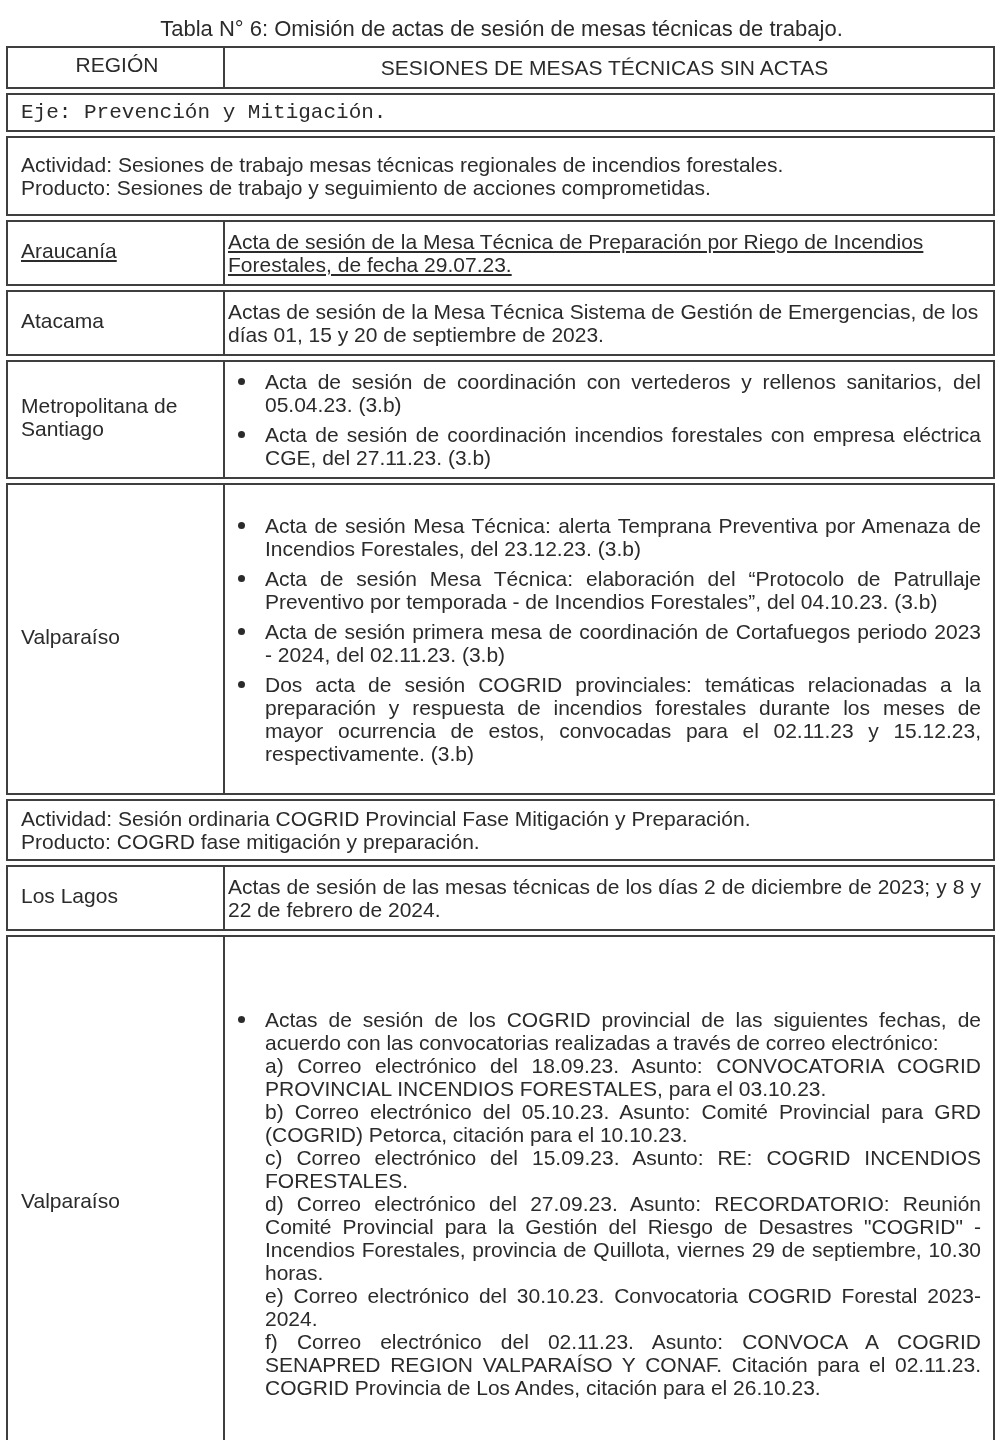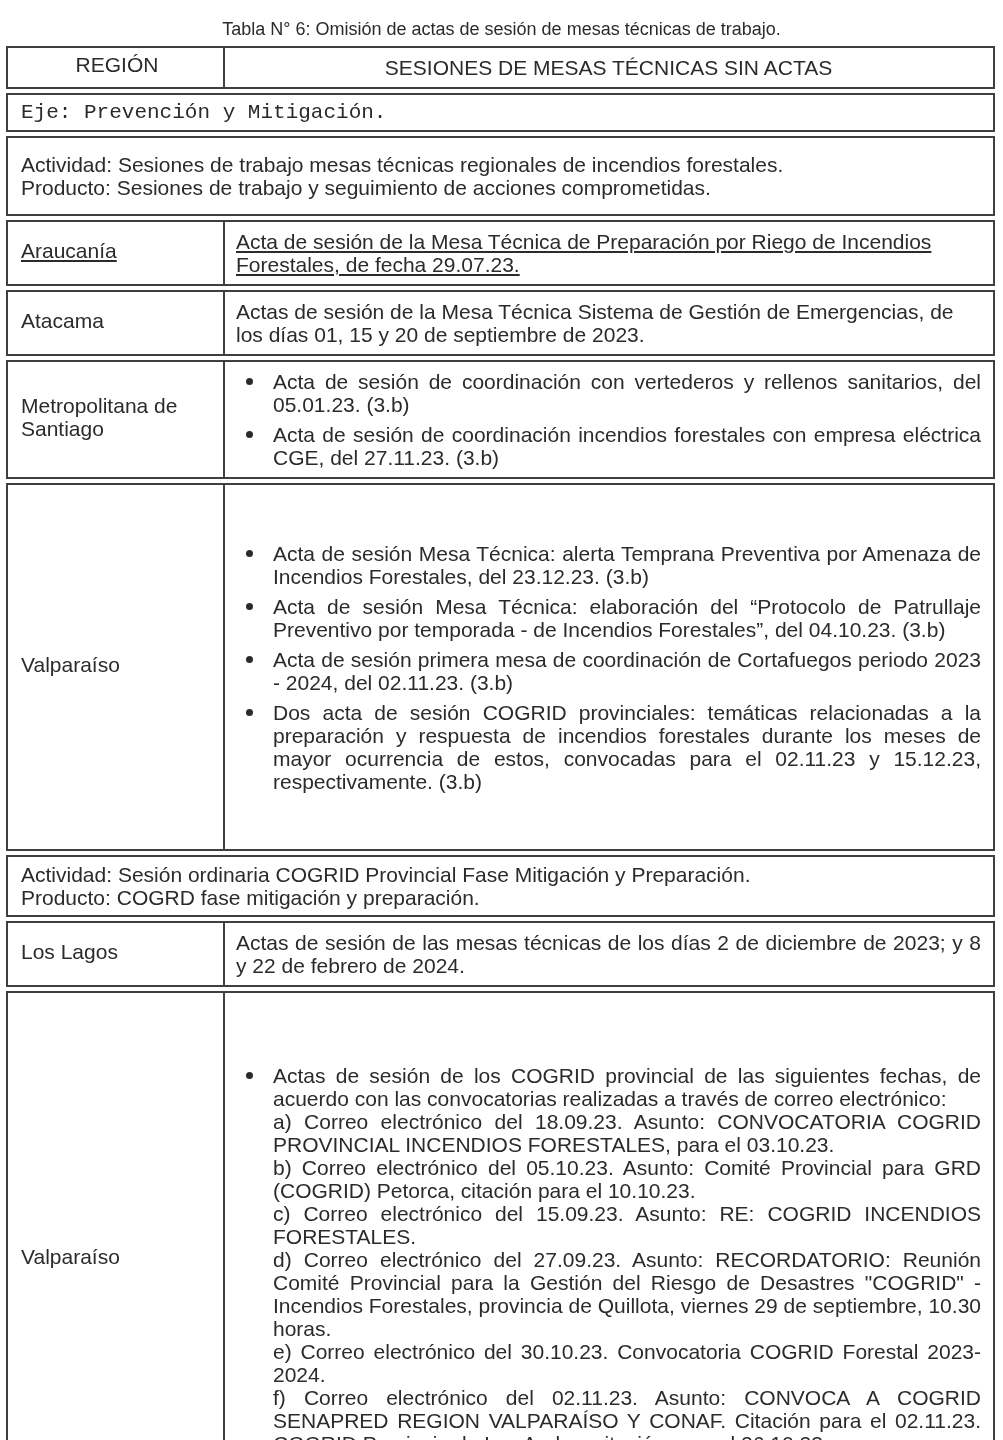--- a/index.html
+++ b/index.html
@@ -7,53 +7,53 @@
     width: 1003px; height: 1440px;
     background: #ffffff;
     font-family: "Liberation Sans", sans-serif;
     font-size: 21px; line-height: 23px;
     color: #2b2b2b;
     overflow: hidden;
   }
   .title {
     margin: 16px 0 0 0;
     text-align: center;
-    font-size: 18px; line-height: 26px;
+    font-size: 22px; line-height: 26px;
     font-weight: 400;
   }
   table.doc {
     margin-left: 6px;
     width: 989px;
     table-layout: fixed;
     border-collapse: separate;
     border-spacing: 0 4px;
   }
   td { box-sizing: border-box; vertical-align: middle; padding: 0; }
   
   td.lc {
     border: 2px solid #3f3f3f;
     padding: 0 10px 6px 13px;
     margin-top: 16px;
   }
   
   td.rc {
     border: 2px solid #3f3f3f;
     border-left: none;
-    padding: 8px 12px 8px 11px;
+    padding: 8px 12px 8px 3px;
   }
   
   td.fc {
     border: 2px solid #3f3f3f;
     padding: 6px 12px 6px 13px;
   }
   td.hdr { text-align: center; }
   
   .h41 { height: 41px; } .h38 { height: 38px; font-family: Liberation Mono, monospace; } .h64 { height: 80px; }
   .h58 { height: 58px; text-decoration: underline; } .h66 { height: 66px; } .h101 { height: 101px; }
-  .h306 { height: 368px; } .h65 { height: 59px; } .h71 { height: 55px; }
+  .h306 { height: 312px; } .h65 { height: 59px; } .h71 { height: 55px; }
   .h537 { height: 537px; }
   ul.blist { margin: 0; padding: 0; list-style: none; }
   ul.blist li { position: relative; margin: 0 0 7px 37px; }
   ul.blist li:last-child { margin-bottom: 0; }
   .dot {
     position: absolute; left: -27px; top: 8px;
     width: 7px; height: 7px; border-radius: 50%;
     background: #2b2b2b;
   }
   .just { text-align: justify; }
@@ -111,21 +111,21 @@
   </tr>
 
   <tr>
     <td class="lc h101">
       <span>Metropolitana de Santiago</span>
     </td>
     <td class="rc h101">
       <ul class="blist">
         <li>
           <span class="dot"></span>
-          <div class="just">Acta de sesión de coordinación con vertederos y rellenos sanitarios, del 05.01.23. (3.b)</div>
+          <div class="just">Acta de sesión de coordinación con vertederos y rellenos sanitarios, del 05.04.23. (3.b)</div>
         </li>
         <li>
           <span class="dot"></span>
           <div class="just">Acta de sesión de coordinación incendios forestales con empresa eléctrica CGE, del 27.11.23. (3.b)</div>
         </li>
       </ul>
     </td>
   </tr>
 
   <tr>

